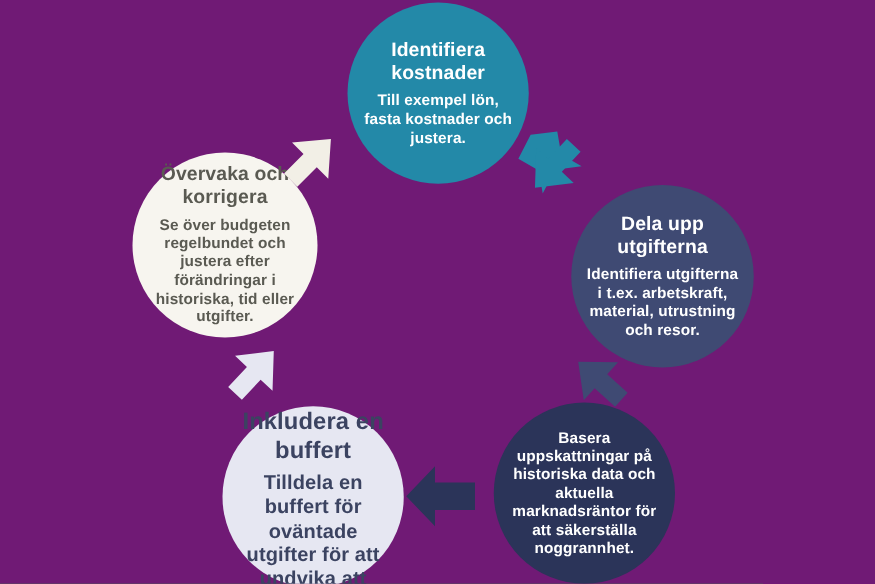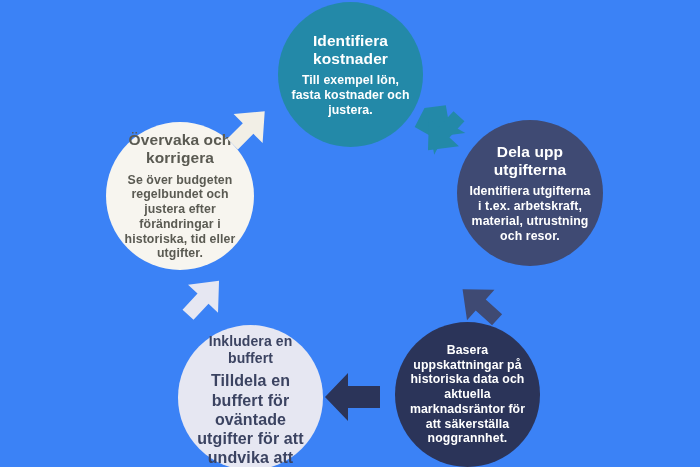--- a/index.html
+++ b/index.html
@@ -11,21 +11,21 @@
     height: 467px;
     overflow: hidden;
     font-family: "Liberation Sans", sans-serif;
     background: #4a7253;
   }
 
   #diagram-canvas {
     position: relative;
     width: 700px;
     height: 467px;
-    background: #3b82f6;
+    background: #701a75;
   }
 
   
   .node {
     position: absolute;
     border-radius: 50%;
     box-sizing: border-box;
     display: flex;
     flex-direction: column;
     align-items: center;
@@ -53,21 +53,21 @@
     height: 145px;
     background: #2389a8;
     color: #ffffff;
   }
   #node-identifiera .node-title { font-size: 15.5px; }
   #node-identifiera .node-body  { font-size: 12.3px; font-weight: bold; }
 
   
   #node-dela {
     left: 457px;
-    top: 120px;
+    top: 148px;
     width: 146px;
     height: 146px;
     background: #3f4a73;
     color: #ffffff;
   }
   #node-dela .node-title { font-size: 15.5px; }
   #node-dela .node-body  { font-size: 12.3px; font-weight: bold; }
 
   
   #node-uppskatta {
@@ -83,21 +83,21 @@
 
   
   #node-inkludera {
     left: 178px;
     top: 325px;
     width: 145px;
     height: 145px;
     background: #e6e7f2;
     color: #3b4361;
   }
-  #node-inkludera .node-title { font-size: 14px; margin-top: 44px; }
+  #node-inkludera .node-title { font-size: 19px; margin-top: 44px; }
   #node-inkludera .node-body  { font-size: 16px; font-weight: bold; }
 
   
   #node-overvaka {
     left: 106px;
     top: 122px;
     width: 148px;
     height: 148px;
     background: #f7f5ef;
     color: #5a5a52;

